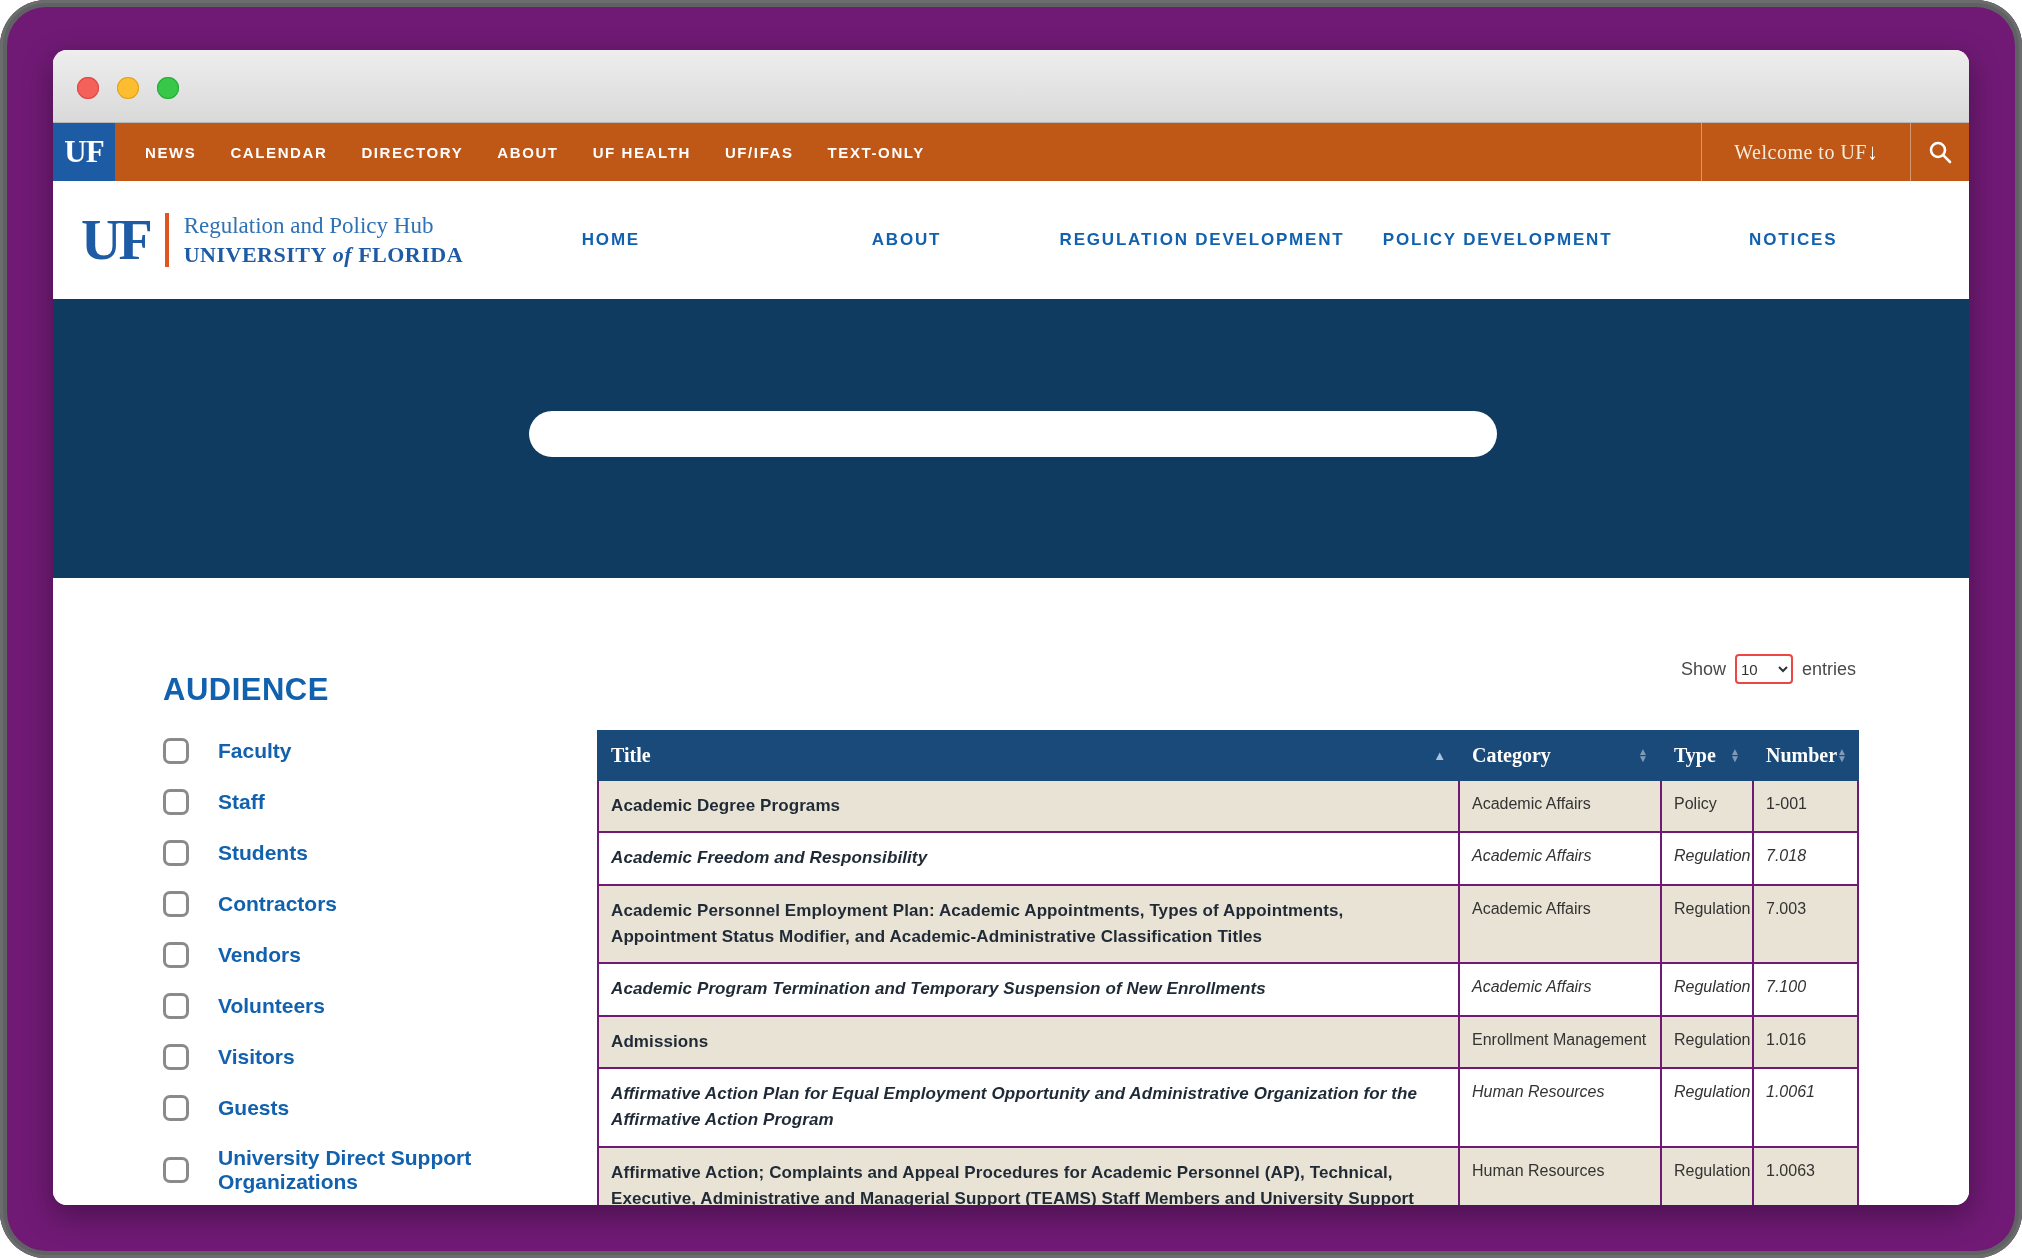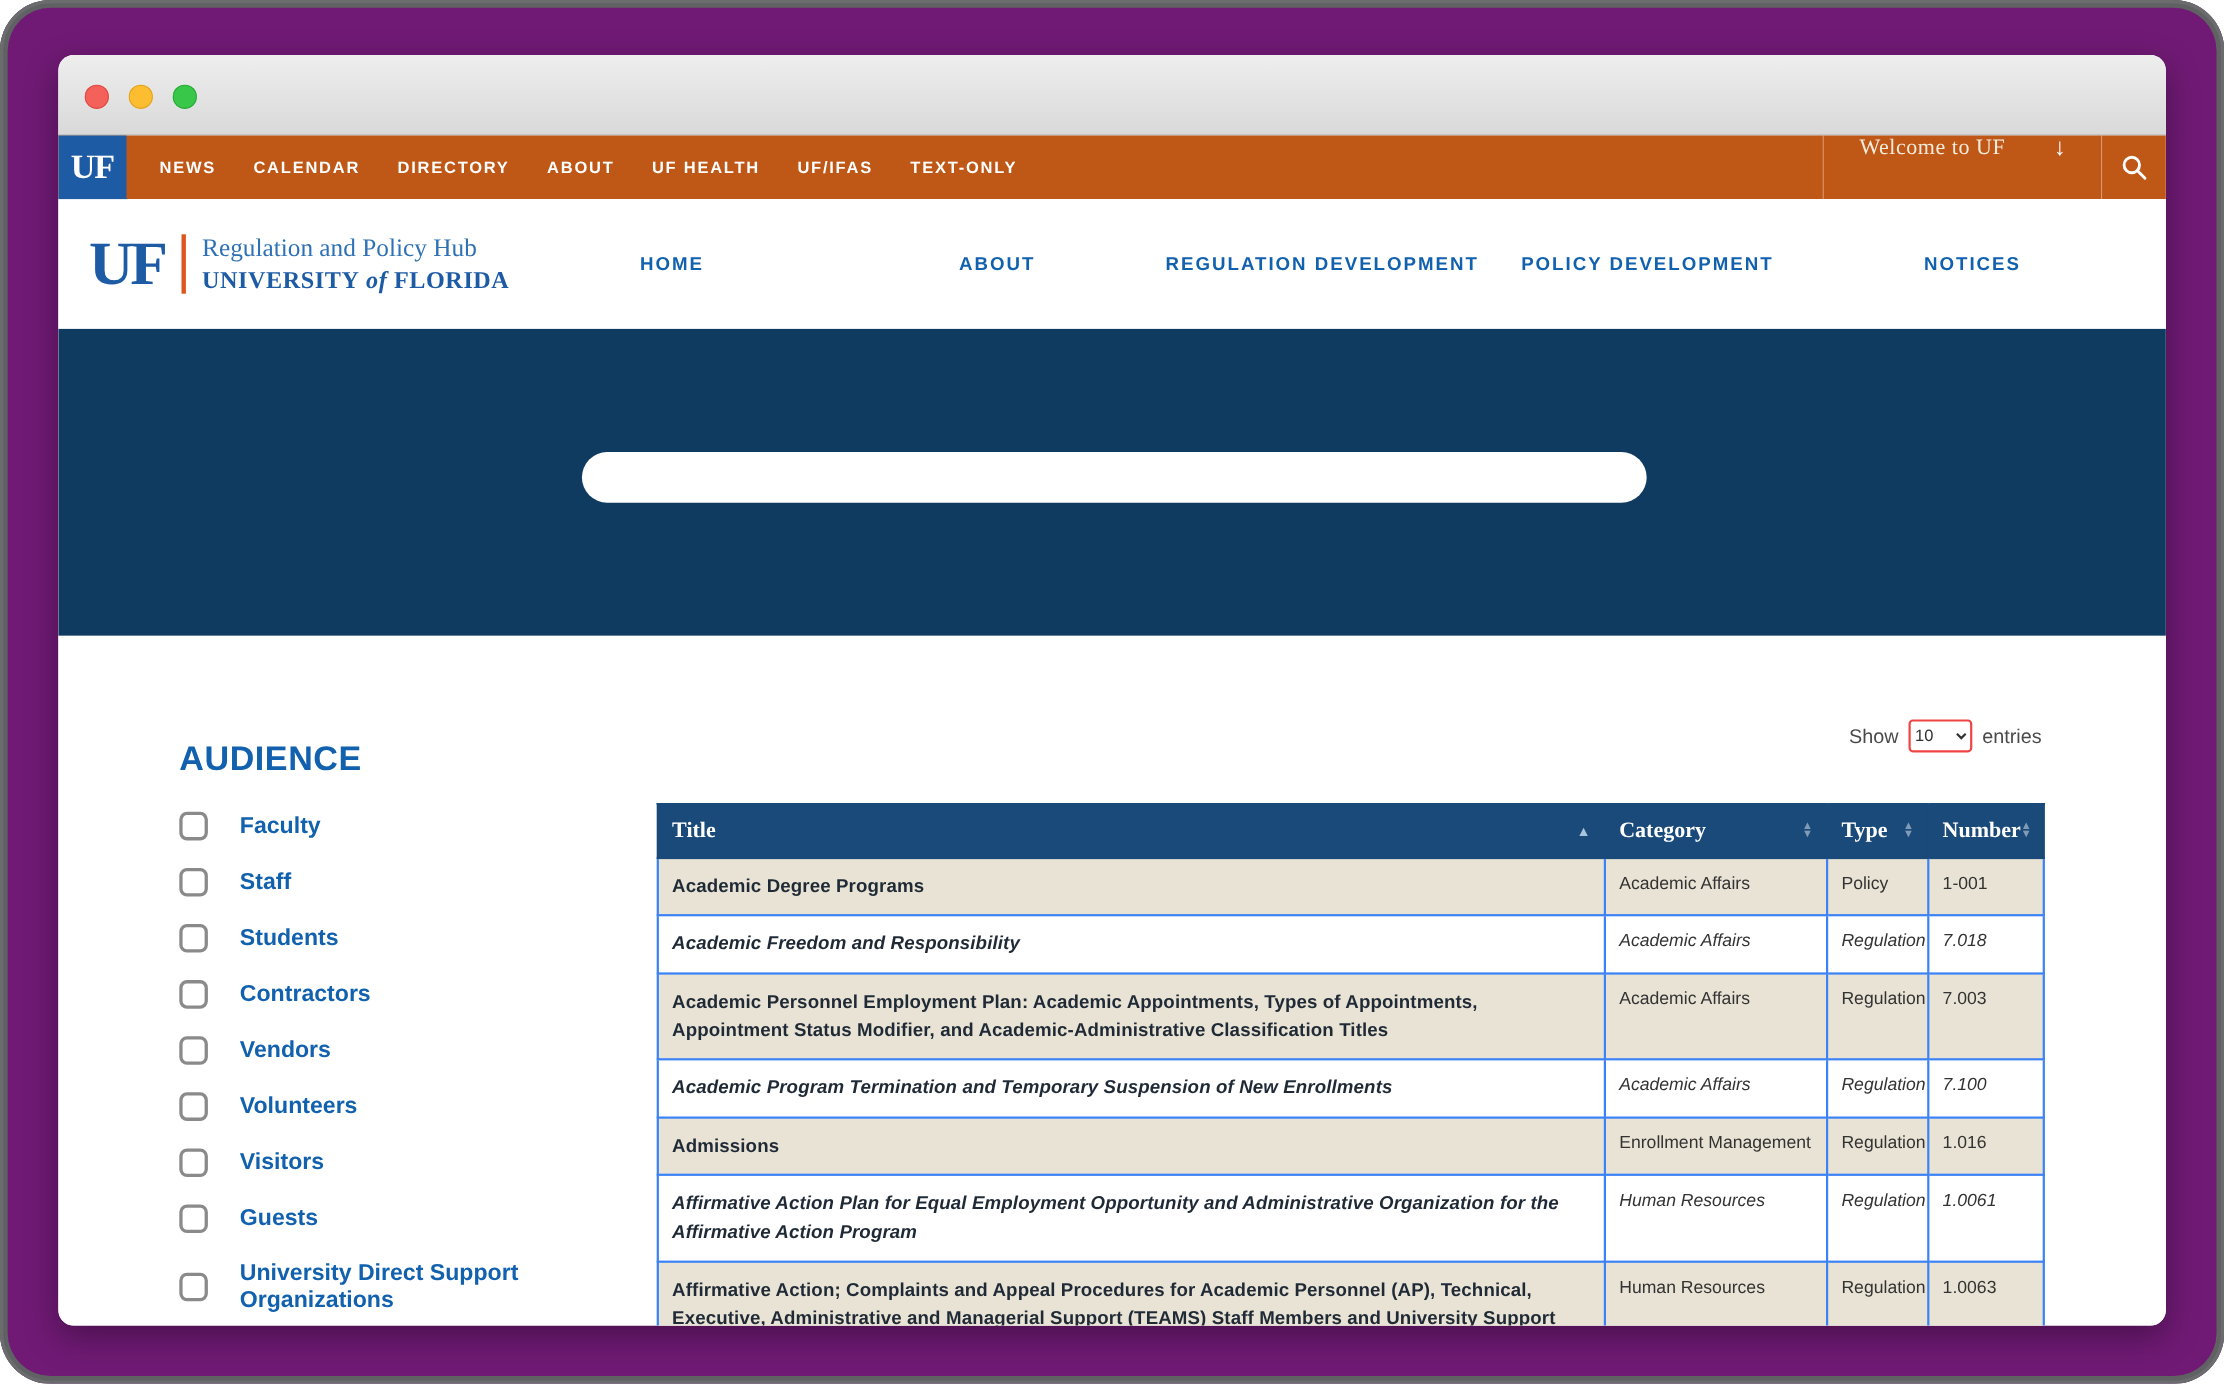--- a/index.html
+++ b/index.html
@@ -22,21 +22,21 @@
   .light.green{left:104px;background:#39c749;box-shadow:inset 0 0 0 1px #2aab39;}
 
   
   .utilitybar{height:58px;background:#bf5717;display:flex;align-items:stretch;}
   .uf-square{width:62px;background:#1d5ba5;color:#fff;display:flex;align-items:center;justify-content:center;
              font-family:"Liberation Serif",serif;font-weight:bold;font-size:31px;letter-spacing:-1px;}
   .util-nav{display:flex;align-items:center;padding-left:30px;}
   .util-link{color:#fff;font-size:15px;font-weight:bold;letter-spacing:1.6px;margin-right:34px;cursor:pointer;white-space:nowrap;}
   .util-right{margin-left:auto;display:flex;align-items:stretch;}
   .vdivider{width:1px;background:rgba(255,255,255,.38);}
-  .welcome{display:flex;gap:44px;padding:0 32px;cursor:pointer;}
+  .welcome{display:flex;align-items:center;padding:0 32px;cursor:pointer;}
   .welcome-text{font-family:"Liberation Serif",serif;font-size:20px;color:#f6ecdd;letter-spacing:.5px;}
   .down-arrow{color:#fff;font-size:22px;line-height:1;}
   .search-btn{width:58px;display:flex;align-items:center;justify-content:center;cursor:pointer;}
 
   
   .site-header{height:118px;background:#fff;display:flex;align-items:center;padding:0 28px;}
   .logo{display:flex;align-items:center;gap:15px;flex:0 0 auto;}
   .logo-uf{font-family:"Liberation Serif",serif;font-weight:bold;font-size:56px;color:#1d5ba5;letter-spacing:-3px;line-height:1;}
   .logo-rule{width:4px;height:54px;background:#e0551f;}
   .logo-lines{display:flex;flex-direction:column;justify-content:space-between;line-height:1.25;}
@@ -63,21 +63,21 @@
   .checkbox{width:26px;height:26px;border:3px solid #8a8a8a;border-radius:7px;background:#fff;box-sizing:border-box;flex:0 0 auto;}
   .option-label{color:#1161ae;font-size:21px;font-weight:600;}
 
   .table-wrap{position:absolute;left:544px;top:152px;width:1260px;}
   table{border-collapse:collapse;table-layout:fixed;width:100%;}
   th{background:#1a4a7a;border:2px solid #1a4a7a;padding:0 12px;height:49px;box-sizing:border-box;cursor:pointer;}
   .th-inner{display:flex;align-items:center;justify-content:space-between;}
   .th-label{color:#fff;font-family:"Liberation Serif",serif;font-weight:bold;font-size:20px;white-space:nowrap;}
   .sort-both{display:flex;flex-direction:column;line-height:.62;font-size:10px;color:rgba(255,255,255,.45);}
   .sort-asc{font-size:13px;color:#a9c4dc;line-height:1;}
-  td{border:2px solid #3b82f6;padding:12px 12px;vertical-align:top;box-sizing:border-box;}
+  td{border:2px solid #701a75;padding:12px 12px;vertical-align:top;box-sizing:border-box;}
   td.title-cell{font-weight:bold;color:#1f2a36;font-size:17px;line-height:1.55;letter-spacing:.1px;}
   td.plain-cell{color:#333;font-size:16px;line-height:1.4;}
   tr.odd td{background:#e8e3d4;}
   tr.even td{background:#ffffff;font-style:italic;}
 </style>
 </head>
 <body>
 
 <div class="frame">
   <div class="window">

